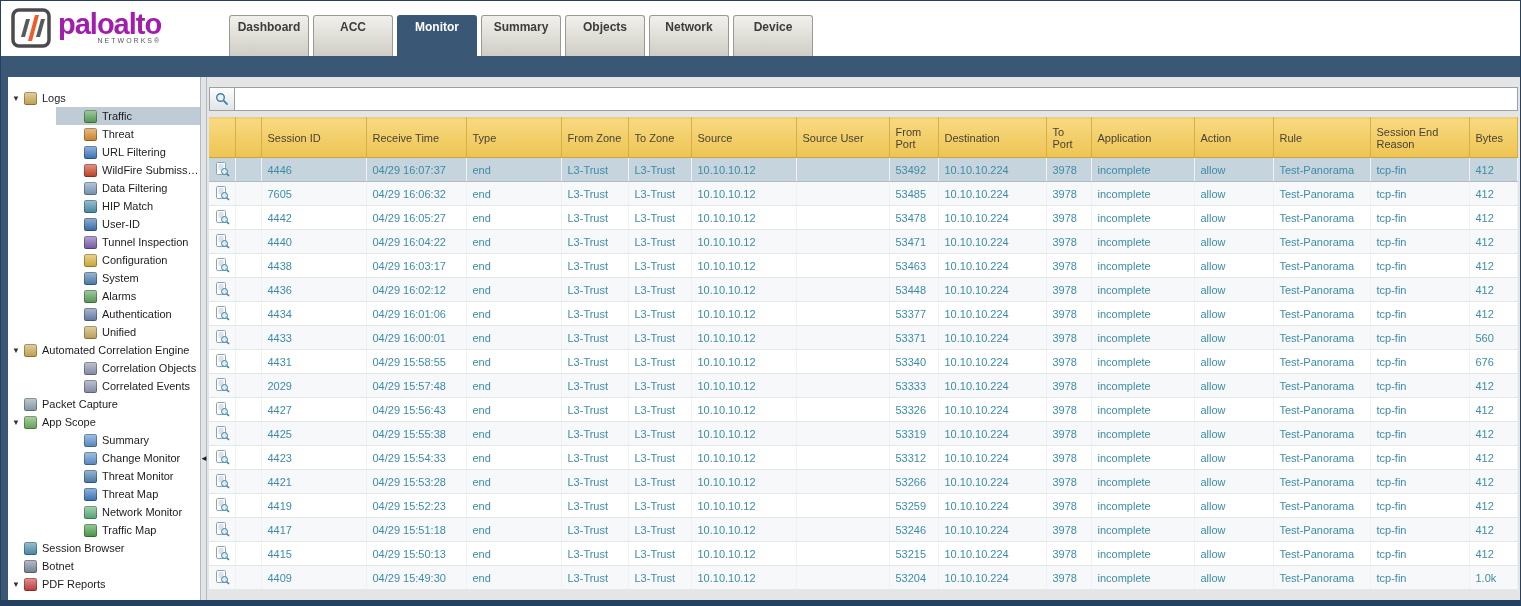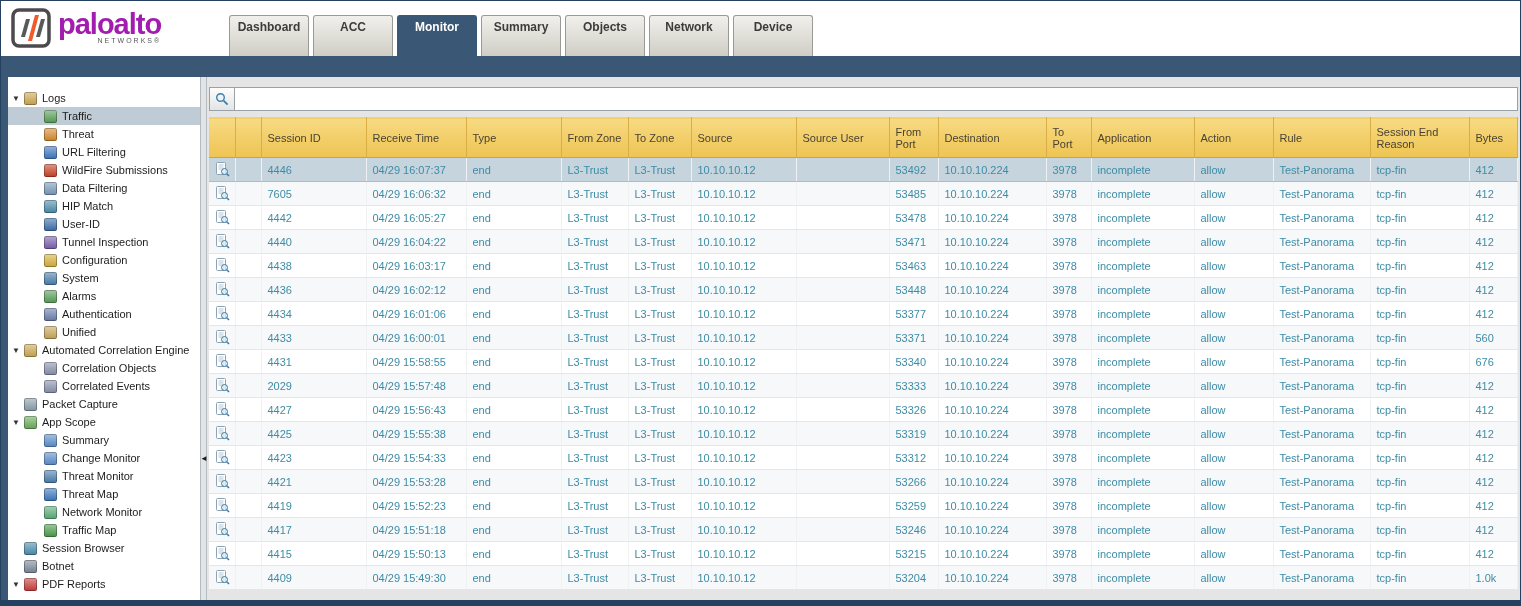--- a/index.html
+++ b/index.html
@@ -31,21 +31,21 @@
 
   .band { height: 21px; background: #3a5875; flex: 0 0 auto; }
 
   
   .content { flex: 1 1 auto; display: flex; min-height: 0; background: #fff; }
   .left-strip { width: 7px; background: #3a5875; flex: 0 0 auto; }
 
   .sidebar { width: 192px; flex: 0 0 auto; background: #fff; padding-top: 12px; overflow: hidden; }
   .tree-item { height: 18px; display: flex; align-items: center; font-size: 11px; color: #1c1c1c; cursor: pointer; white-space: nowrap; }
   .tree-item.level0 { padding-left: 4px; }
-  .tree-item.level1 { padding-left: 36px; }
+  .tree-item.level1 { padding-left: 28px; margin-left: 48px; }
   .tree-item.selected { background: #bfccd5; }
   .tree-arrow { width: 12px; font-size: 8px; color: #333; flex: 0 0 auto; }
   .tree-icon { width: 13px; height: 13px; border-radius: 2px; margin-right: 5px; flex: 0 0 auto;
                box-shadow: inset 0 0 0 1px rgba(0,0,0,.28); }
   .tree-label { overflow: hidden; text-overflow: ellipsis; }
 
   .splitter { width: 7px; flex: 0 0 auto; background: #e2e5e7; border-left: 1px solid #b4babe; border-right: 1px solid #b4babe; position: relative; cursor: col-resize; }
   .collapse-arrow { position: absolute; top: 72%; left: -1px; font-size: 8px; color: #1c1c1c; }
 
   .main { flex: 1 1 auto; min-width: 0; display: flex; flex-direction: column; background: #e5e5e5; }

